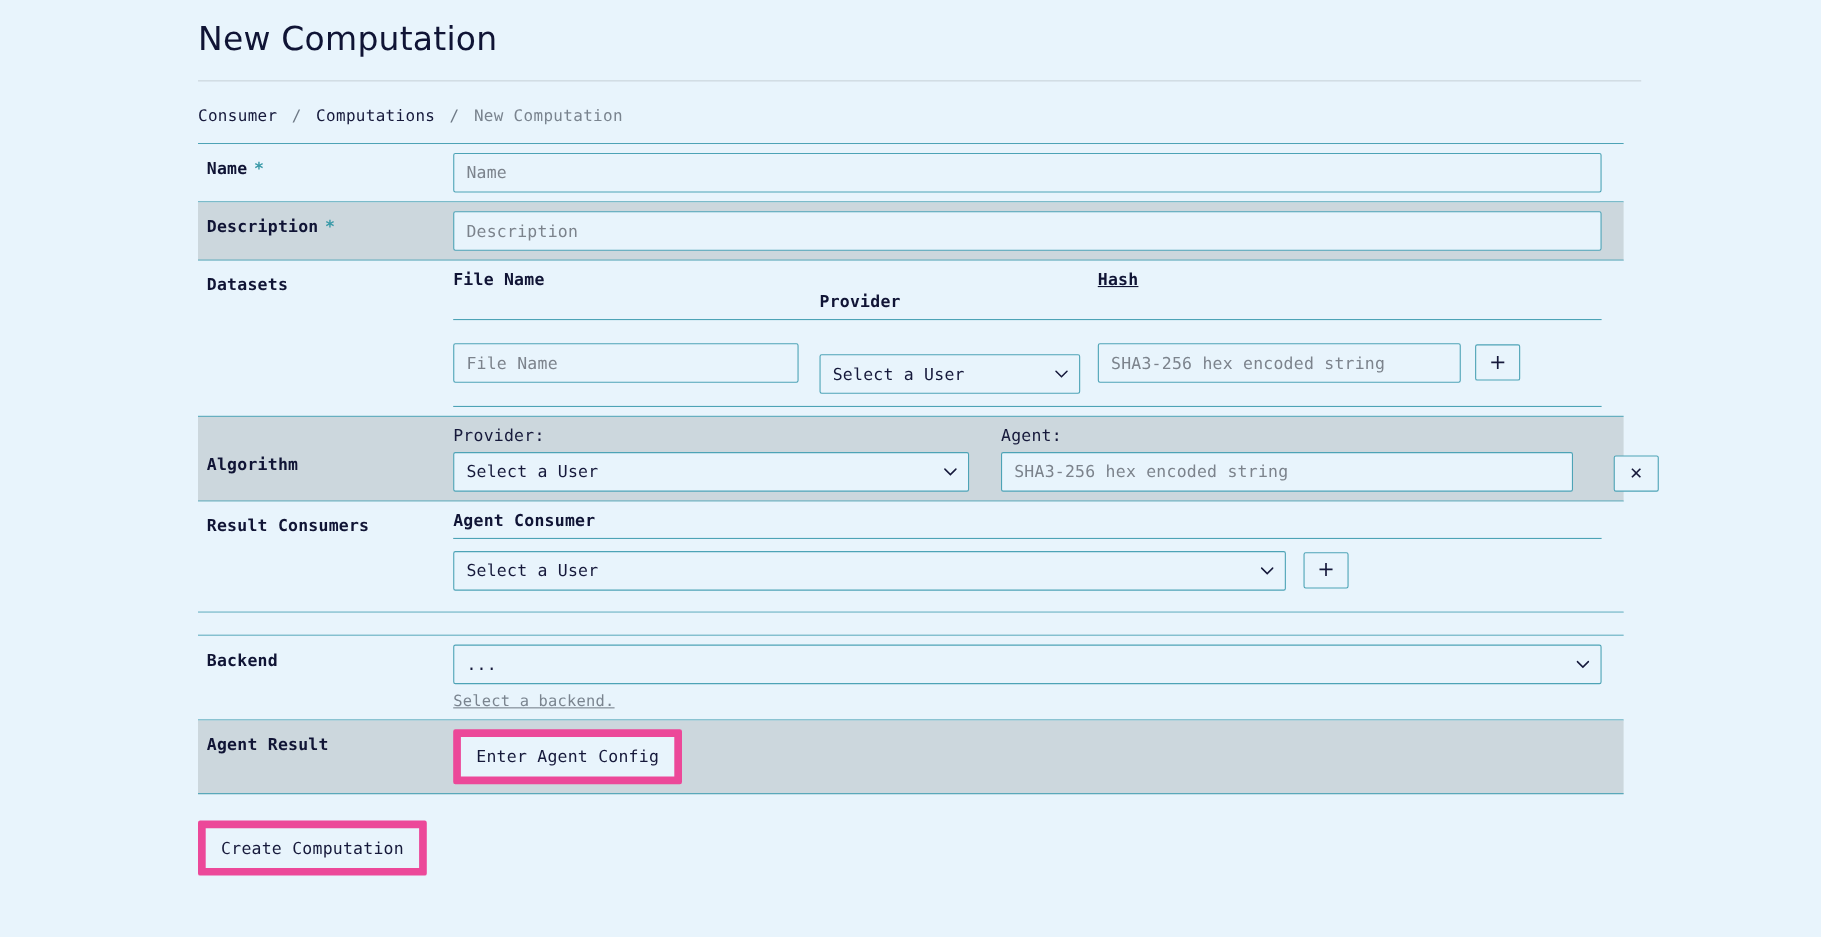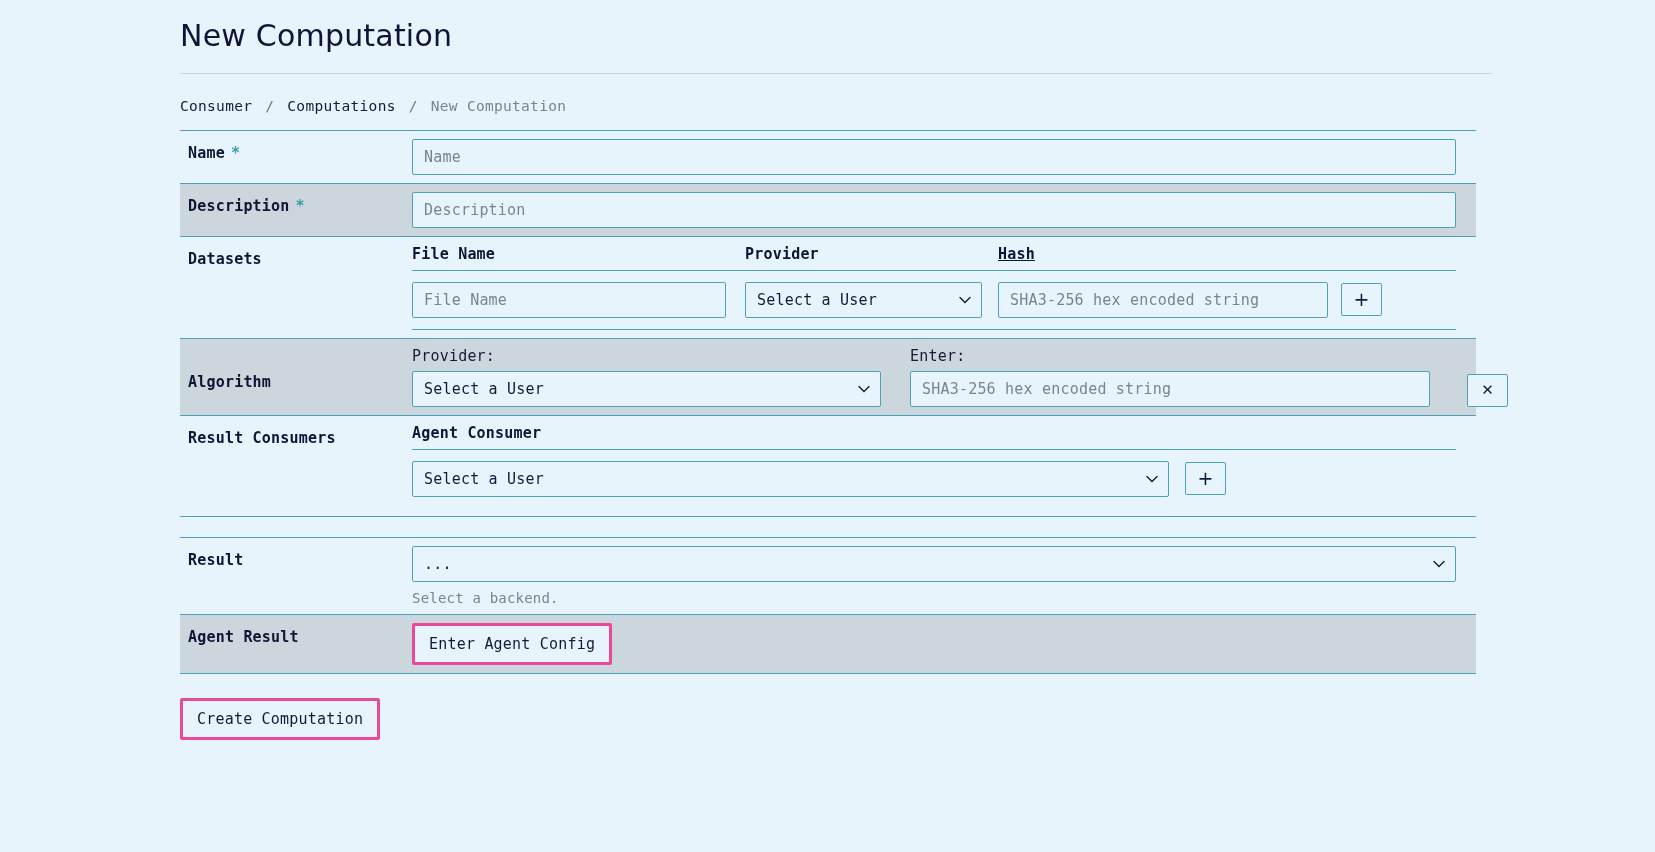--- a/index.html
+++ b/index.html
@@ -158,21 +158,21 @@
     justify-content: center;
     padding: 0;
   }
   .icon-btn.small-x { font-size: 15px; font-weight: bold; }
 
   .plain-btn {
     font-family: "DejaVu Sans Mono", monospace;
     font-size: 15px;
     letter-spacing: 0.2px;
     background: #e8f4fc;
-    border: 3px solid #ec4899;
+    border: 7px solid #ec4899;
     border-radius: 2px;
     color: #16193b;
     padding: 9px 14px;
     cursor: pointer;
   }
 
   
   .sub-table { width: 1044px; }
   .sub-head {
     display: flex;
@@ -187,21 +187,21 @@
   }
   .sub-body {
     display: flex;
     align-items: center;
     padding: 11px 0 11px 0;
     border-bottom: 1px solid #4da3b6;
   }
   .sub-body.noline { border-bottom: none; }
 
   .c-file   { flex: 0 0 333px; }
-  .c-prov   { flex: 0 0 253px; }
+  .c-prov   { flex: 0 0 253px; margin-top: 20px; }
   .c-hash   { flex: 0 0 330px; text-decoration: underline; }
   .c-act    { flex: 0 0 auto; }
 
   
   .algo-grid {
     display: flex;
     align-items: flex-end;
     gap: 21px;
   }
   .algo-col-prov { flex: 0 0 469px; }
@@ -214,20 +214,21 @@
     padding-bottom: 6px;
     display: block;
   }
 
   
   .help-text {
     font-size: 14px;
     letter-spacing: 0.2px;
     color: #7a848f;
     padding-top: 8px;
+    text-decoration: underline;
   }
 
   .footer-actions { padding: 24px 0 0 0; }
 
   .spacer-row { height: 20px; border-bottom: 1px solid #4da3b6; background: #e8f4fc; }
 </style>
 </head>
 <body>
 
 <div class="page">
@@ -316,21 +317,21 @@
                   <option>Select a User</option>
                 </select>
                 <span class="chev">
                   <svg viewBox="0 0 12 8" width="12" height="8">
                       <path d="M1 1.5 L6 6.5 L11 1.5" fill="none" stroke="#16193b" stroke-width="1.4" stroke-linecap="round"></path>
                     </svg>
                 </span>
               </div>
             </div>
             <div class="algo-col-hash" style="padding-left:8px">
-              <span class="mini-label">Enter:</span>
+              <span class="mini-label">Agent:</span>
               <input class="txt" style="width: 520px;" type="text" placeholder="SHA3-256 hex encoded string">
             </div>
             <div class="algo-col-act">
               <button class="icon-btn small-x">✕</button>
             </div>
           </div>
         </div>
       </div>
 
       <div class="row">
@@ -358,21 +359,21 @@
               </div>
             </div>
           </div>
         </div>
       </div>
 
       <div class="spacer-row"></div>
 
       <div class="row">
         <div class="row-label">
-          <span>Result</span>
+          <span>Backend</span>
         </div>
         <div class="row-field">
           <div class="sel-wrap">
             <select class="sel" style="width:1044px">
               <option>...</option>
             </select>
             <span class="chev">
               <svg viewBox="0 0 12 8" width="12" height="8">
                   <path d="M1 1.5 L6 6.5 L11 1.5" fill="none" stroke="#16193b" stroke-width="1.4" stroke-linecap="round"></path>
                 </svg>

